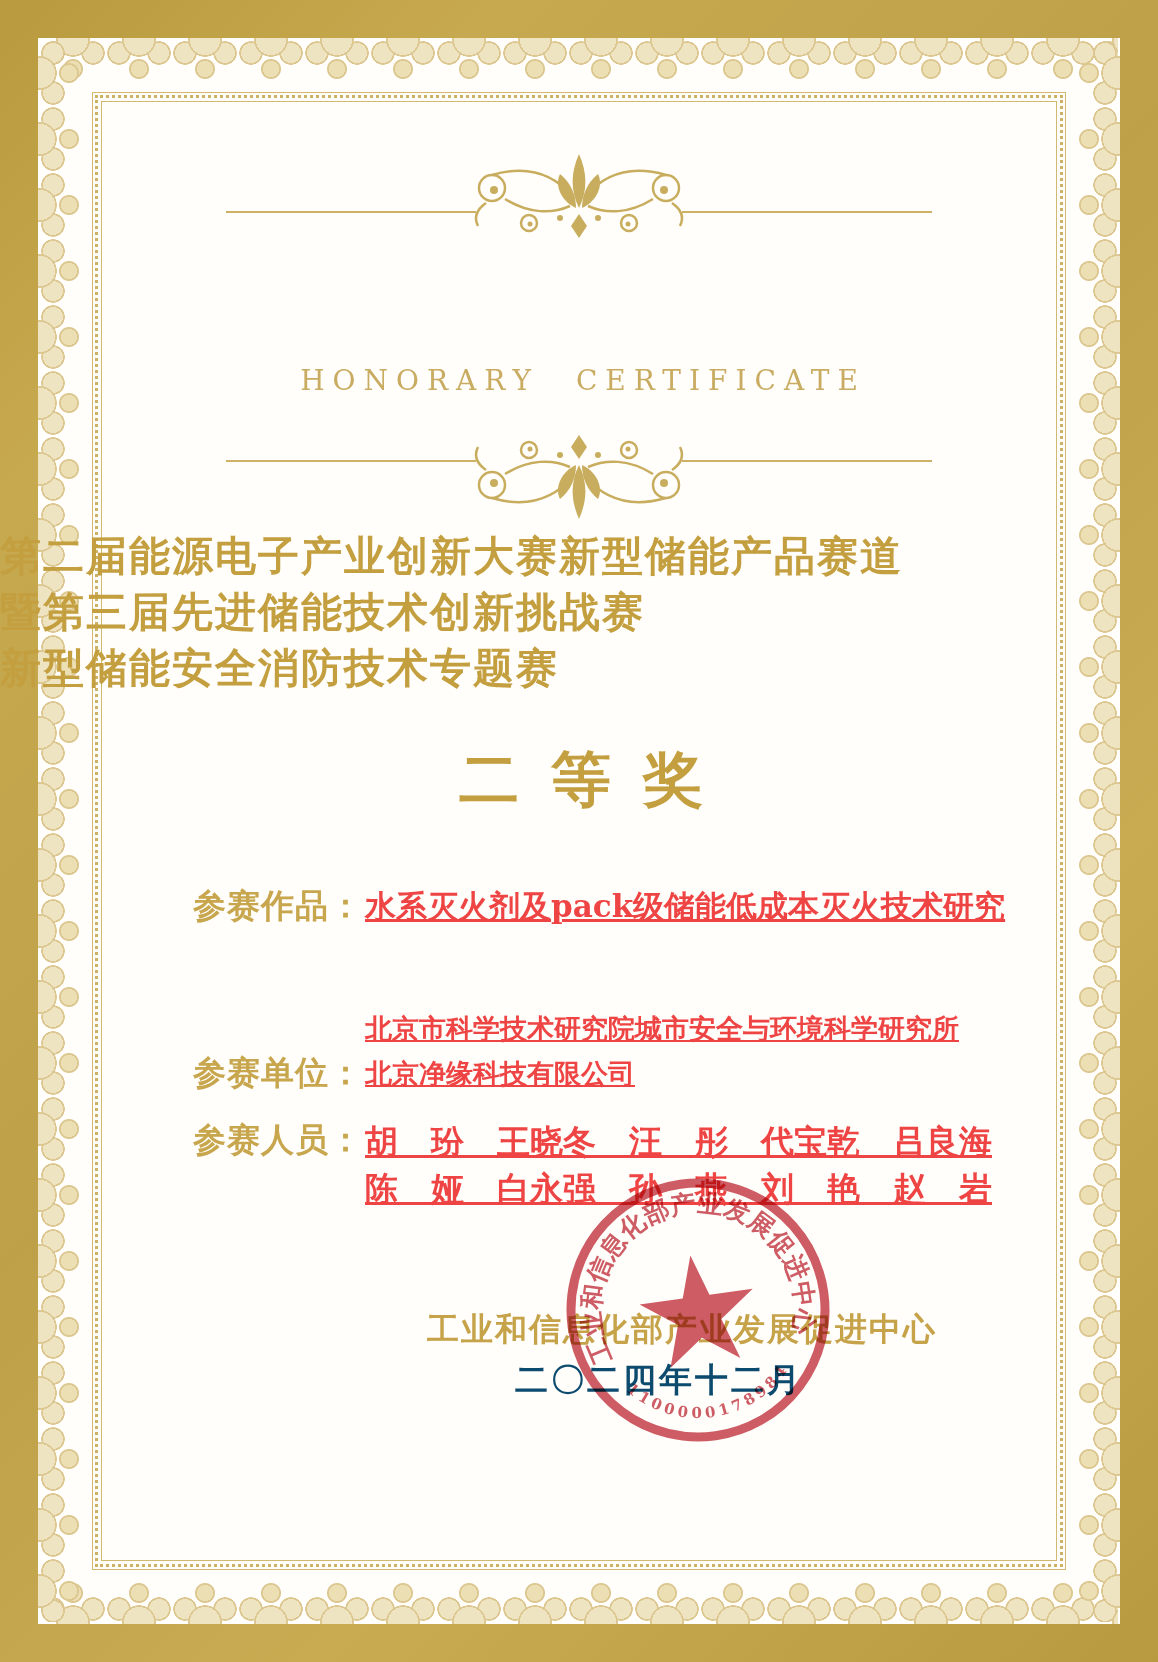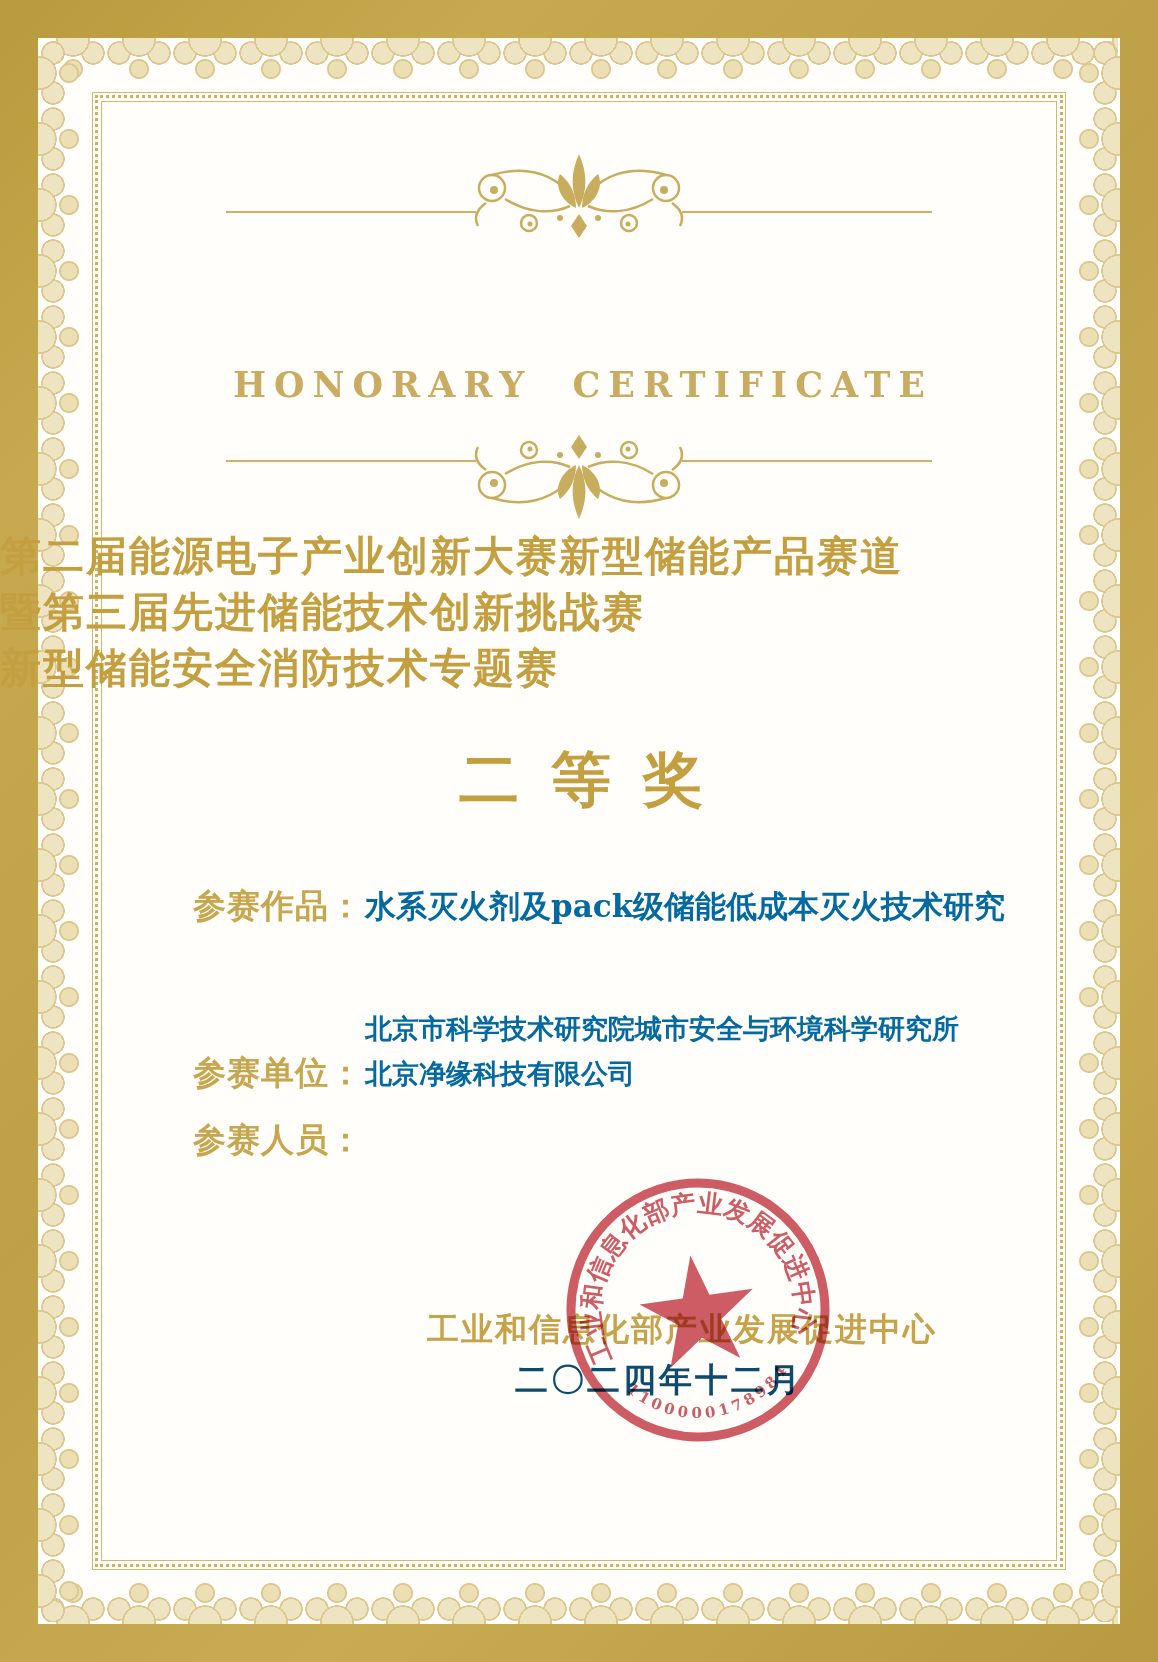--- a/index.html
+++ b/index.html
@@ -49,40 +49,40 @@
   .flourish{position:absolute; left:50%; transform:translateX(-50%); width:710px; height:105px; z-index:3;}
   .flourish-top{top:148px;}
   .flourish-bottom{top:420px; transform:translateX(-50%) scaleY(-1);}
   .title-cn{
     position:absolute; top:236px; left:0; width:100%; margin:0; z-index:3;
     text-align:center; font-size:104px; line-height:1.1; font-weight:bold;
     color:#bf9c45; letter-spacing:20px; text-indent:20px;
   }
   .title-en{
     position:absolute; top:364px; left:0; width:100%; z-index:3;
-    text-align:center; font-size:35px; font-weight:bold; color:#c9ac62;
+    text-align:center; font-size:28px; font-weight:normal; color:#c9ac62;
     letter-spacing:8px; word-spacing:20px; text-indent:8px;
   }
   .event{
     position:absolute; top:528px; left:0; width:100%; z-index:3;
     color:#c49f3f; font-weight:bold;
     font-size:41px; line-height:56px; letter-spacing:2px;
   }
   .award{
     position:absolute; top:740px; left:2px; width:100%; z-index:3;
     text-align:center; color:#c49f3f; font-weight:bold;
     font-size:60px; letter-spacing:32px; text-indent:32px;
   }
   .row{position:absolute; left:193px; display:flex; z-index:3;}
   .row .label{
     flex:0 0 172px; color:#c8a64e; font-weight:bold; font-size:33px;
     letter-spacing:1px; white-space:nowrap;
   }
   .row .value{
-    color:#0369a1; font-weight:bold; white-space:nowrap;
+    color:#ef4444; font-weight:bold; white-space:nowrap;text-decoration:underline;
   }
   .row-work{top:884px;}
   .row-work .value{font-size:31px; padding-top:2px;}
   .row-unit{top:1006px; align-items:flex-end;}
   .row-unit .value{font-size:27px; line-height:45px;}
   .row-members{top:1118px;}
   .row-members .value{font-size:33px; line-height:47px;}
   .issuer{
     position:absolute; top:1308px; left:50%; transform:translateX(-50%);
     margin-left:103px; z-index:3; white-space:nowrap;
@@ -159,20 +159,24 @@
   <div class="row row-unit">
     <div class="label">参赛单位：</div>
     <div class="value">
       <div>北京市科学技术研究院城市安全与环境科学研究所</div>
       <div>北京净缘科技有限公司</div>
     </div>
   </div>
 
   <div class="row row-members">
     <div class="label">参赛人员：</div>
+    <div class="value">
+      <div>胡　玢　王晓冬　汪　彤　代宝乾　吕良海</div>
+      <div>陈　娅　白永强　孙　燕　刘　艳　赵　岩</div>
+    </div>
   </div>
 
   <div class="issuer">工业和信息化部产业发展促进中心</div>
   <div class="dateline">二〇二四年十二月</div>
 
   <svg class="seal" viewBox="0 0 292 292">
     <circle cx="146" cy="146" r="127" fill="none" stroke="#c84a55" stroke-width="9"></circle>
     <path id="sealArcTop" d="M 57.2,187.4 A 98,98 0 1 1 234.8,187.4" fill="none"></path>
     <text fill="#c84a55" font-size="25" font-weight="bold" letter-spacing="0.5">
       <textPath href="#sealArcTop" startOffset="50%" text-anchor="middle">工业和信息化部产业发展促进中心</textPath>

